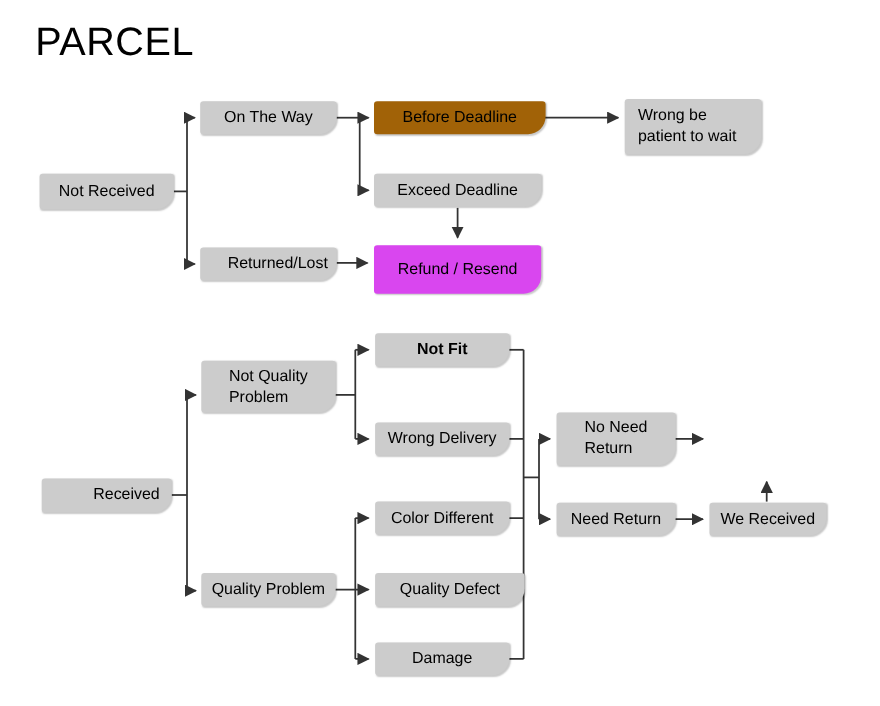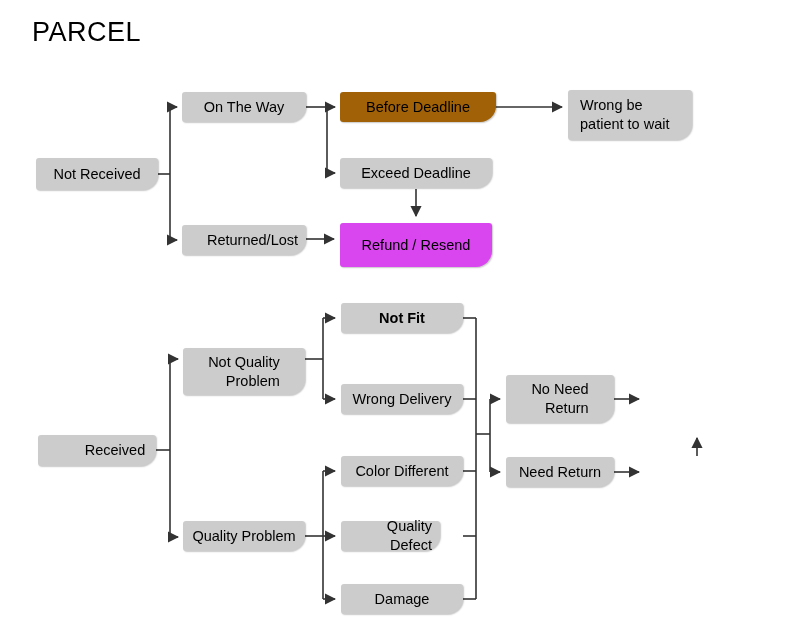--- a/index.html
+++ b/index.html
@@ -30,38 +30,38 @@
   #nodes {
     position: absolute;
     left: 0; top: 0;
     width: 800px;
     height: 642px;
   }
   .title {
     position: absolute;
     left: 32px;
     top: 17px;
-    font-size: 27px;
+    font-size: 36px;
     letter-spacing: 0.5px;
     color: #000000;
     font-family: "Liberation Sans", sans-serif;
     white-space: nowrap;
   }
   .node {
     position: absolute;
     box-sizing: border-box;
     background: #cccccc;
     color: #000000;
     font-size: 14.5px;
     line-height: 1.28;
     border-radius: 3px 3px 16px 3px;
     display: flex;
     align-items: center;
     justify-content: center;
-    text-align: right;
+    text-align: left;
     padding: 2px 8px;
     white-space: pre-line;
     box-shadow: 1px 1px 1.5px rgba(0,0,0,0.22);
   }
   .node.align-left {
     justify-content: flex-start;
     text-align: left;
     padding-left: 12px;
   }
 </style>
@@ -135,26 +135,27 @@
   <div id="nodes">
       <div class="node" style="left: 36px; top: 158px; width: 122px; height: 32px; background: rgb(204, 204, 204); color: rgb(0, 0, 0);">Not Received</div>
       <div class="node" style="left: 182px; top: 92px; width: 124px; height: 30px; background: rgb(204, 204, 204); color: rgb(0, 0, 0);">On The Way</div>
       <div class="node" style="left: 182px; top: 225px; width: 124px; height: 30px; background: rgb(204, 204, 204); color: rgb(0, 0, 0); padding-left: 25px;">Returned/Lost</div>
       <div class="node" style="left: 340px; top: 92px; width: 156px; height: 30px; background: #a16207; color: rgb(0, 0, 0);">Before Deadline</div>
       <div class="node" style="left: 340px; top: 158px; width: 152px; height: 30px; background: rgb(204, 204, 204); color: rgb(0, 0, 0);">Exceed Deadline</div>
       <div class="node" style="left: 340px; top: 223px; width: 152px; height: 44px; background: #d946ef; color: rgb(0, 0, 0);">Refund / Resend</div>
       <div class="node align-left" style="left: 568px; top: 90px; width: 124px; height: 50px; background: rgb(204, 204, 204); color: rgb(0, 0, 0);">Wrong be
 patient to wait</div>
       <div class="node" style="left: 38px; top: 435px; width: 118px; height: 31px; background: rgb(204, 204, 204); color: rgb(0, 0, 0); padding-left: 44px;">Received</div>
-      <div class="node" style="left: 183px; top: 348px; width: 122px; height: 47px; background: rgb(204, 204, 204); color: rgb(0, 0, 0);">Not Quality
+      <div class="node" style="left: 183px; top: 328px; width: 122px; height: 47px; background: rgb(204, 204, 204); color: rgb(0, 0, 0);">Not Quality
 Problem</div>
       <div class="node" style="left: 183px; top: 521px; width: 122px; height: 30px; background: rgb(204, 204, 204); color: rgb(0, 0, 0);">Quality Problem</div>
       <div class="node" style="left: 341px; top: 303px; width: 122px; height: 30px; background: rgb(204, 204, 204); color: rgb(0, 0, 0); font-weight: bold;">Not Fit</div>
       <div class="node" style="left: 341px; top: 384px; width: 122px; height: 30px; background: rgb(204, 204, 204); color: rgb(0, 0, 0);">Wrong Delivery</div>
       <div class="node" style="left: 341px; top: 456px; width: 122px; height: 30px; background: rgb(204, 204, 204); color: rgb(0, 0, 0);">Color Different</div>
-      <div class="node" style="left: 341px; top: 521px; width: 99px; height: 30px; background: rgb(204, 204, 204); color: rgb(0, 0, 0);">Quality Defect</div>
+      <div class="node" style="left: 341px; top: 521px; width: 136px; height: 30px; background: rgb(204, 204, 204); color: rgb(0, 0, 0);">Quality Defect</div>
       <div class="node" style="left: 341px; top: 584px; width: 122px; height: 30px; background: rgb(204, 204, 204); color: rgb(0, 0, 0);">Damage</div>
       <div class="node" style="left: 506px; top: 375px; width: 108px; height: 48px; background: rgb(204, 204, 204); color: rgb(0, 0, 0);">No Need
 Return</div>
       <div class="node" style="left: 506px; top: 457px; width: 108px; height: 30px; background: rgb(204, 204, 204); color: rgb(0, 0, 0);">Need Return</div>
+      <div class="node" style="left: 645px; top: 457px; width: 106px; height: 30px; background: rgb(204, 204, 204); color: rgb(0, 0, 0);">We Received</div>
     </div>
 
 </div>
 
 </body></html>

